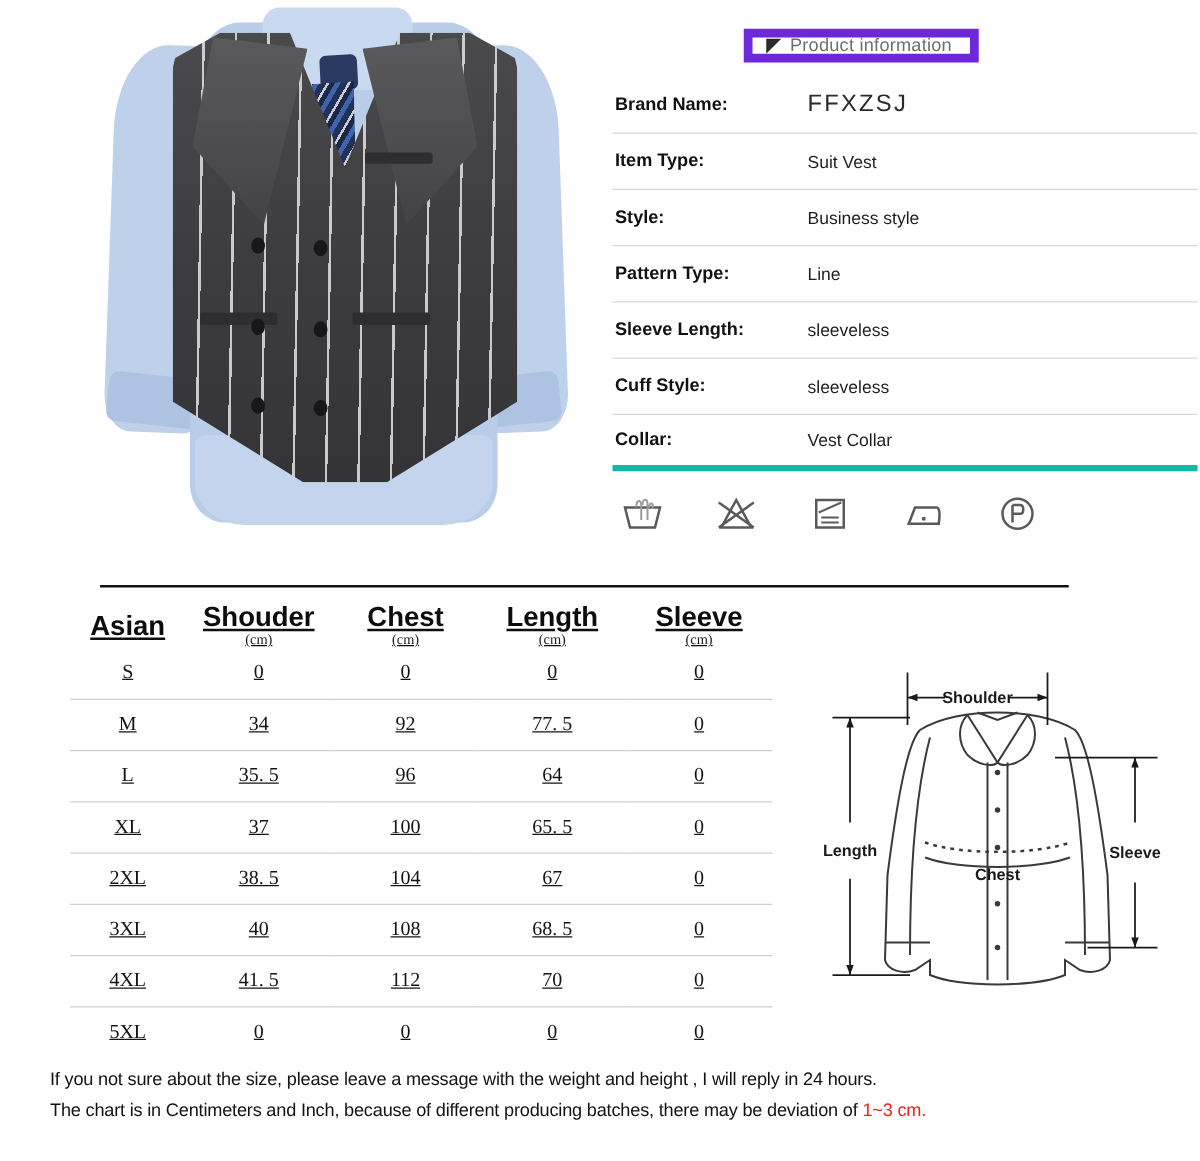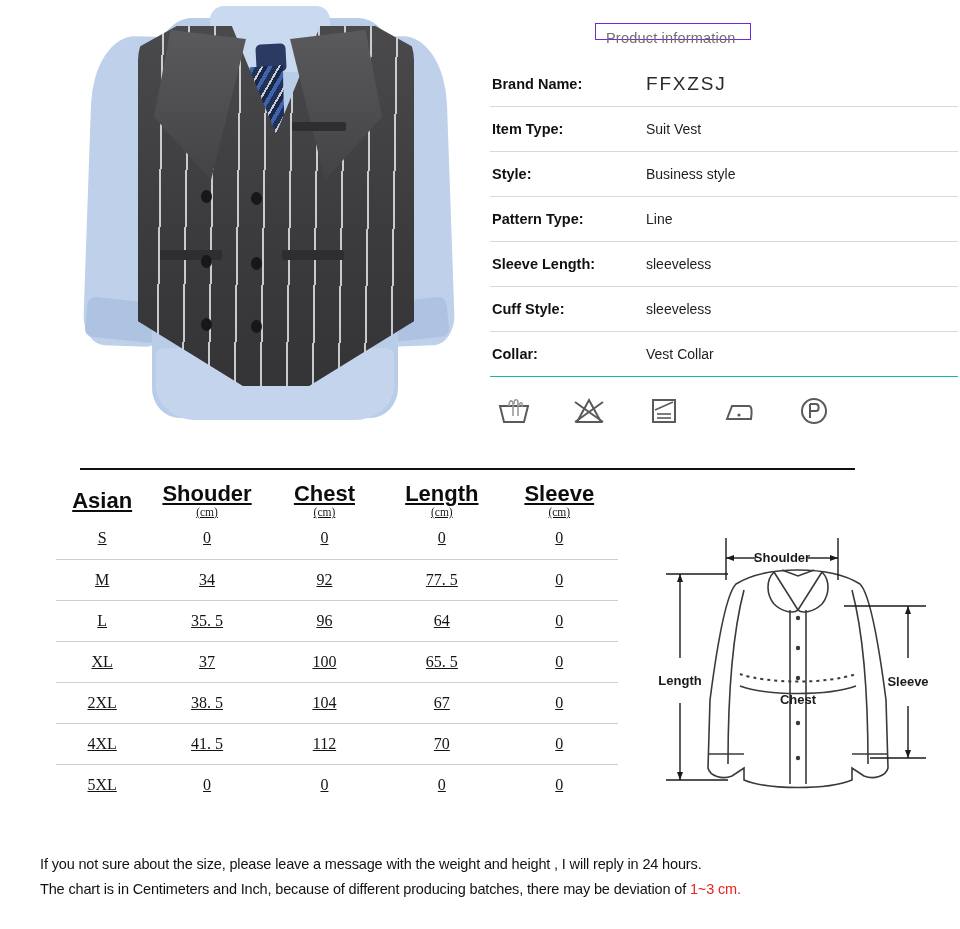--- a/index.html
+++ b/index.html
@@ -150,49 +150,48 @@
 
   
   .spec-panel {
     position: absolute;
     left: 488px; top: 0;
     width: 472px; height: 460px;
   }
   .info-badge {
     position: absolute;
     left: 107px; top: 23px;
-    height: 17px;
+    height: 27px;
     padding: 0 14px 0 10px;
-    border: 1px solid #6d28d9;
+    border: 7px solid #6d28d9;
     display: flex;
     align-items: center;
     gap: 6px;
     background: #fff;
-    flex-direction: column;
   }
   .flag-icon { width: 14px; height: 14px; display: block; }
   .info-badge-label {
     font-size: 14.5px;
     color: #6f6f6f;
     letter-spacing: .2px;
     white-space: nowrap;
   }
 
   .spec-table {
     position: absolute;
     left: 2px; top: 62px;
     width: 468px;
   }
   .spec-row {
     display: flex;
     align-items: center;
     height: 45px;
     border-bottom: 1px solid #d8d8d8;
   }
-  .spec-row:last-child { border-bottom: 1px solid #14b8a6; }
+  .spec-row:last-child { border-bottom: 5px solid #14b8a6; }
   .spec-label {
     width: 156px;
     font-size: 14.5px;
     font-weight: bold;
     color: #111;
     padding-left: 2px;
     white-space: nowrap;
   }
   .spec-value {
     font-size: 14px;
@@ -461,20 +460,27 @@
         <td>0</td>
       </tr>
       <tr>
         <td>2XL</td>
         <td>38. 5</td>
         <td>104</td>
         <td>67</td>
         <td>0</td>
       </tr>
       <tr>
+        <td>3XL</td>
+        <td>40</td>
+        <td>108</td>
+        <td>68. 5</td>
+        <td>0</td>
+      </tr>
+      <tr>
         <td>4XL</td>
         <td>41. 5</td>
         <td>112</td>
         <td>70</td>
         <td>0</td>
       </tr>
       <tr>
         <td>5XL</td>
         <td>0</td>
         <td>0</td>

